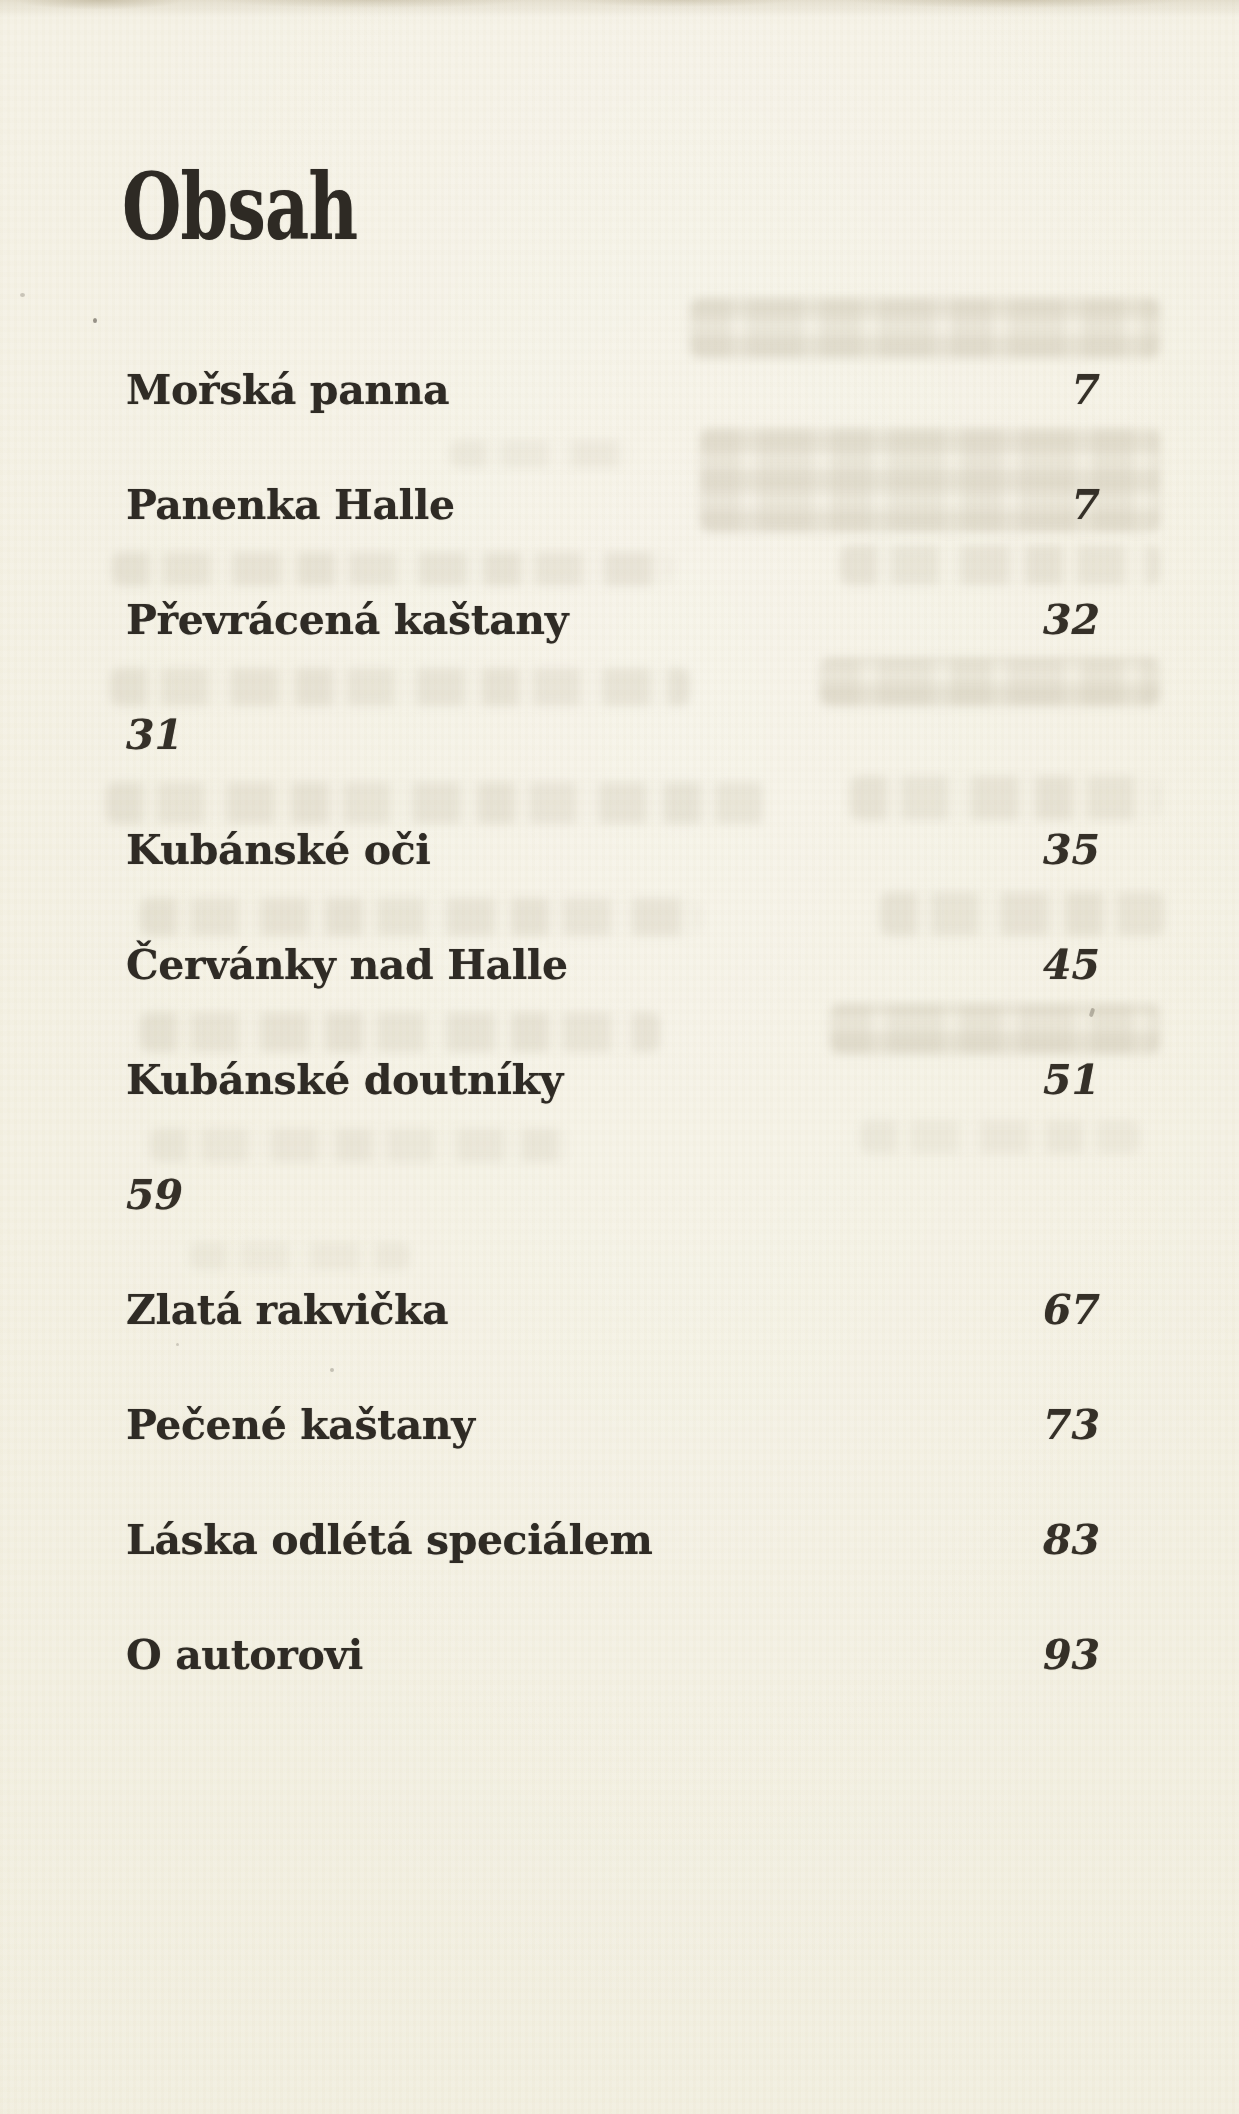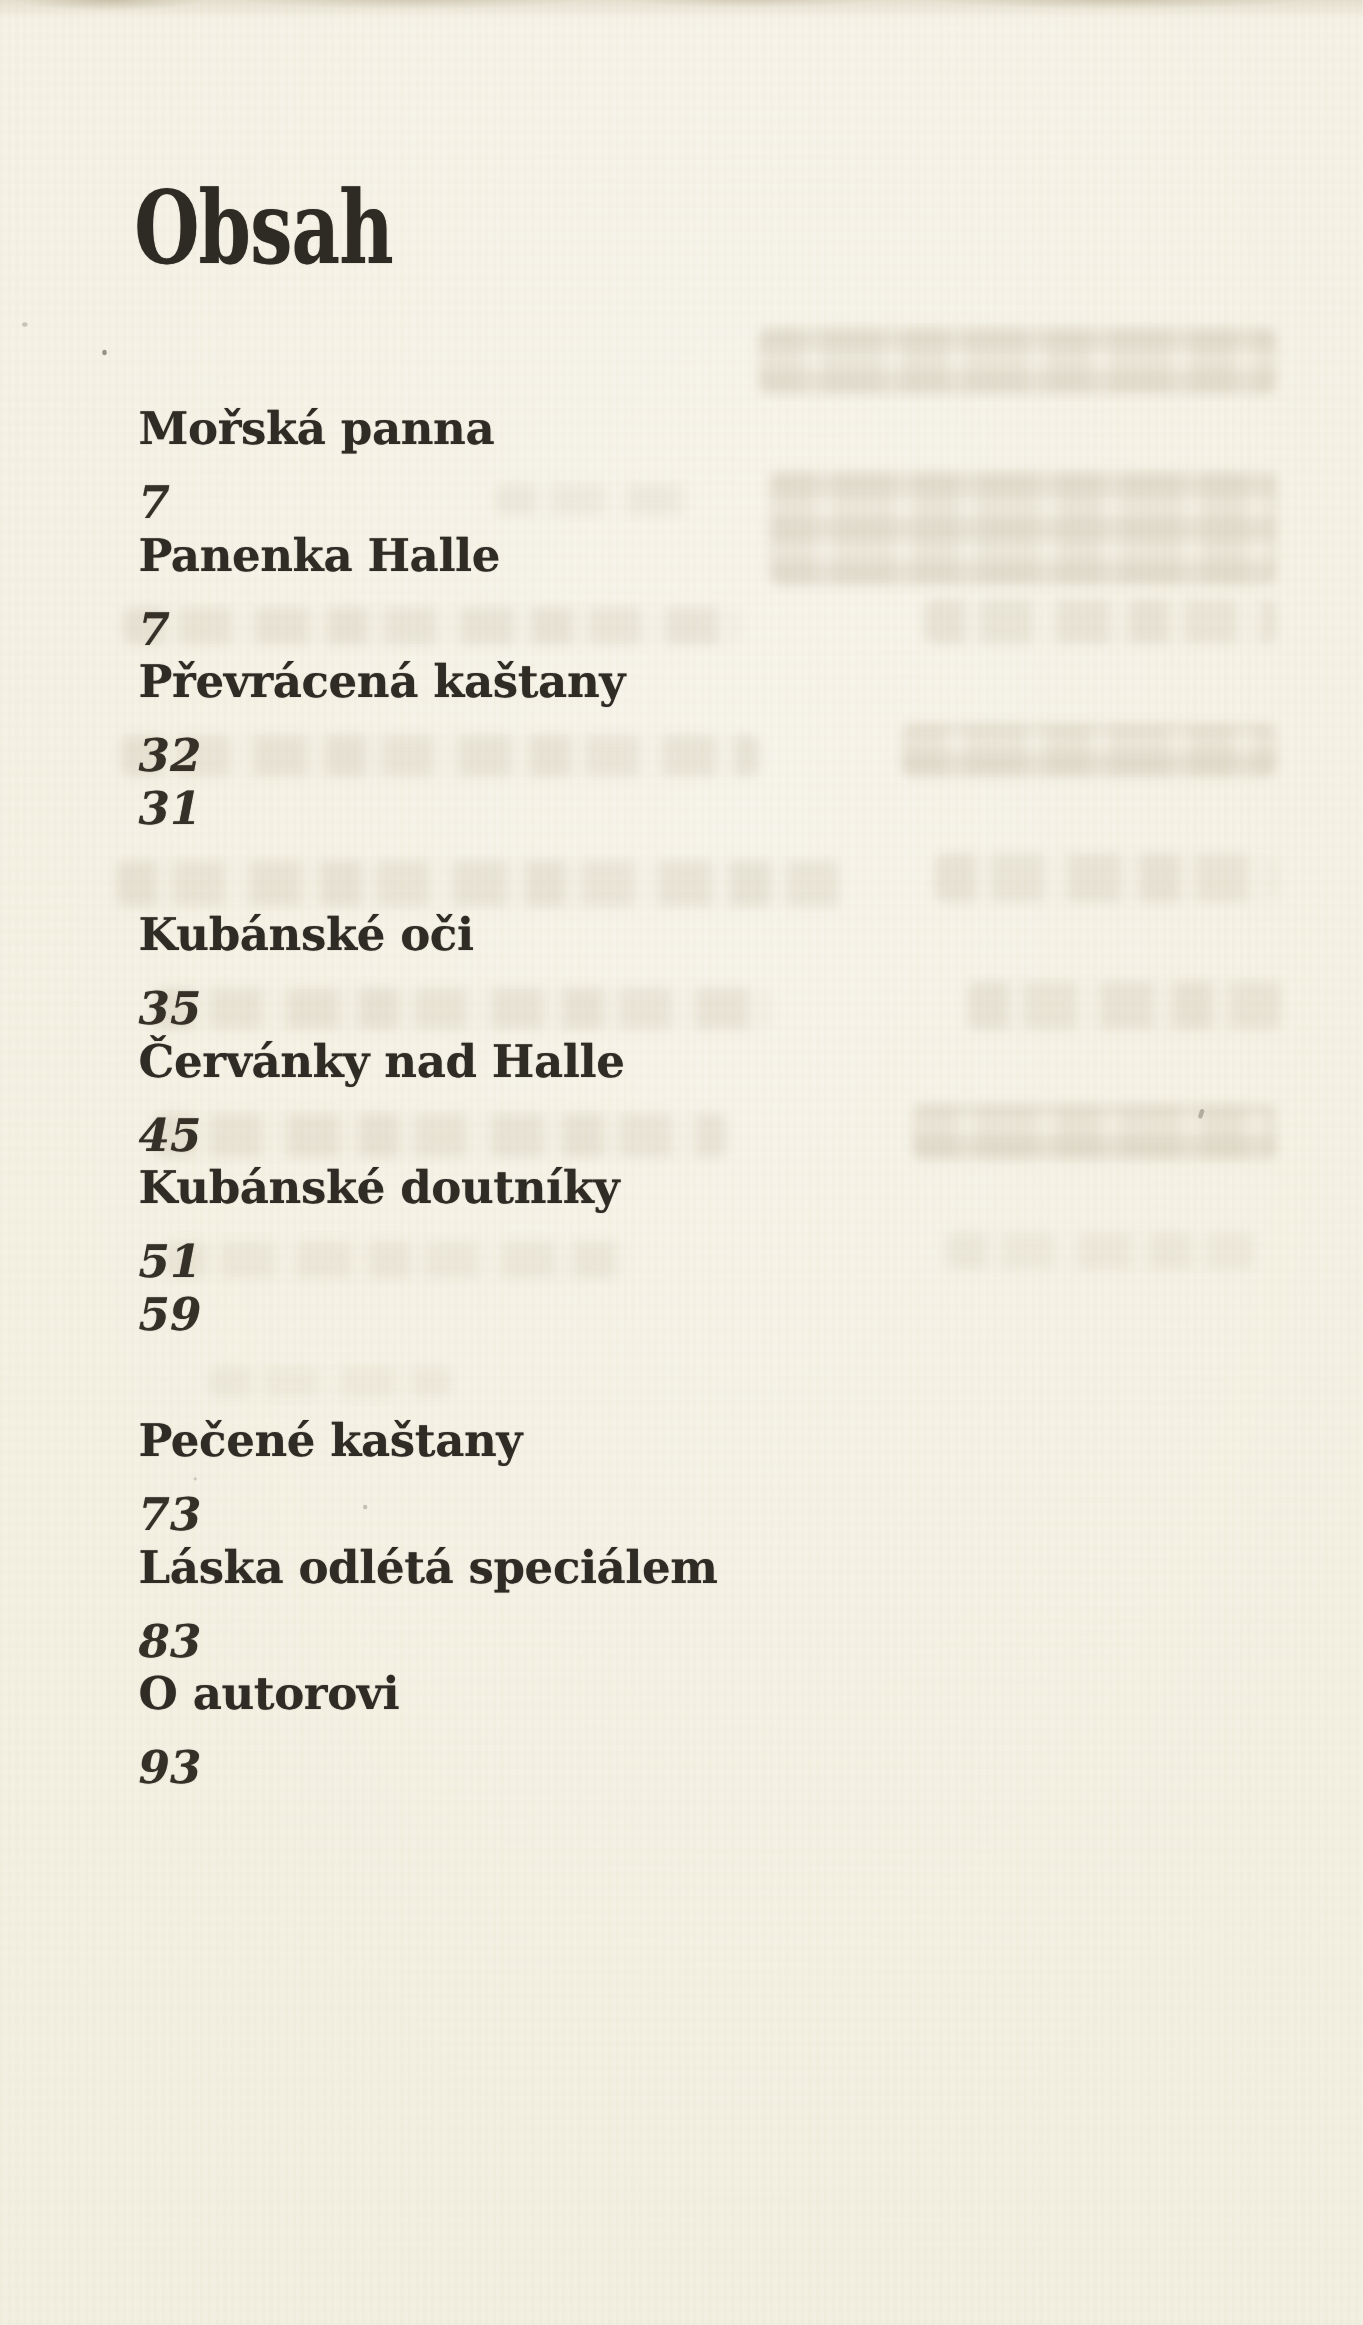--- a/index.html
+++ b/index.html
@@ -59,21 +59,20 @@
     position: absolute;
     left: 126px;
     top: 366px;
     width: 974px; 
   }
   .toc-row {
     height: 115px;
     display: flex;
     justify-content: space-between;
     align-items: flex-start;
-    flex-direction: column;
   }
   .toc-entry-title {
     font-size: 41px;
     line-height: 48px;
     font-weight: bold;
     color: #2f2b25;
     letter-spacing: -0.4px;
     text-shadow: 0 0 1px rgba(47,43,37,0.5);
     white-space: nowrap;
   }
@@ -183,20 +182,24 @@
 
   <div class="toc-row">
     <span class="toc-entry-title">Kubánské doutníky</span>
     <span class="toc-entry-page">51</span>
   </div>
 
   <div class="toc-row">
     <span class="toc-entry-page">59</span>
   </div>
 
+  <div class="toc-row">
+    <span class="toc-entry-title">Zlatá rakvička</span>
+    <span class="toc-entry-page">67</span>
+  </div>
 
   <div class="toc-row">
     <span class="toc-entry-title">Pečené kaštany</span>
     <span class="toc-entry-page">73</span>
   </div>
 
   <div class="toc-row">
     <span class="toc-entry-title">Láska odlétá speciálem</span>
     <span class="toc-entry-page">83</span>
   </div>

